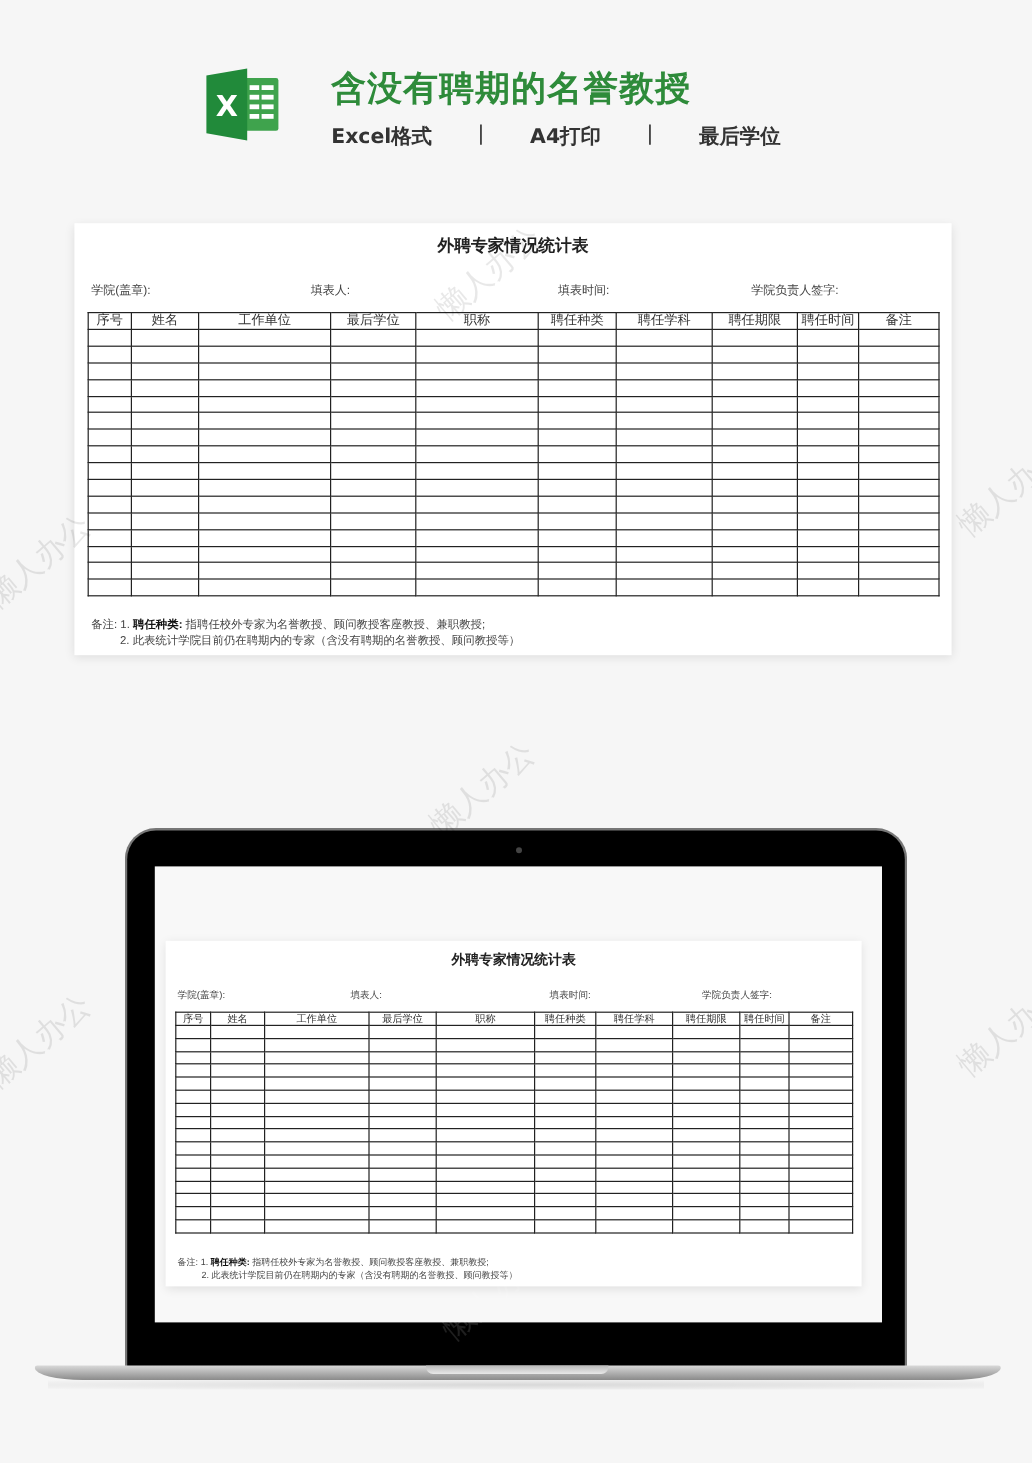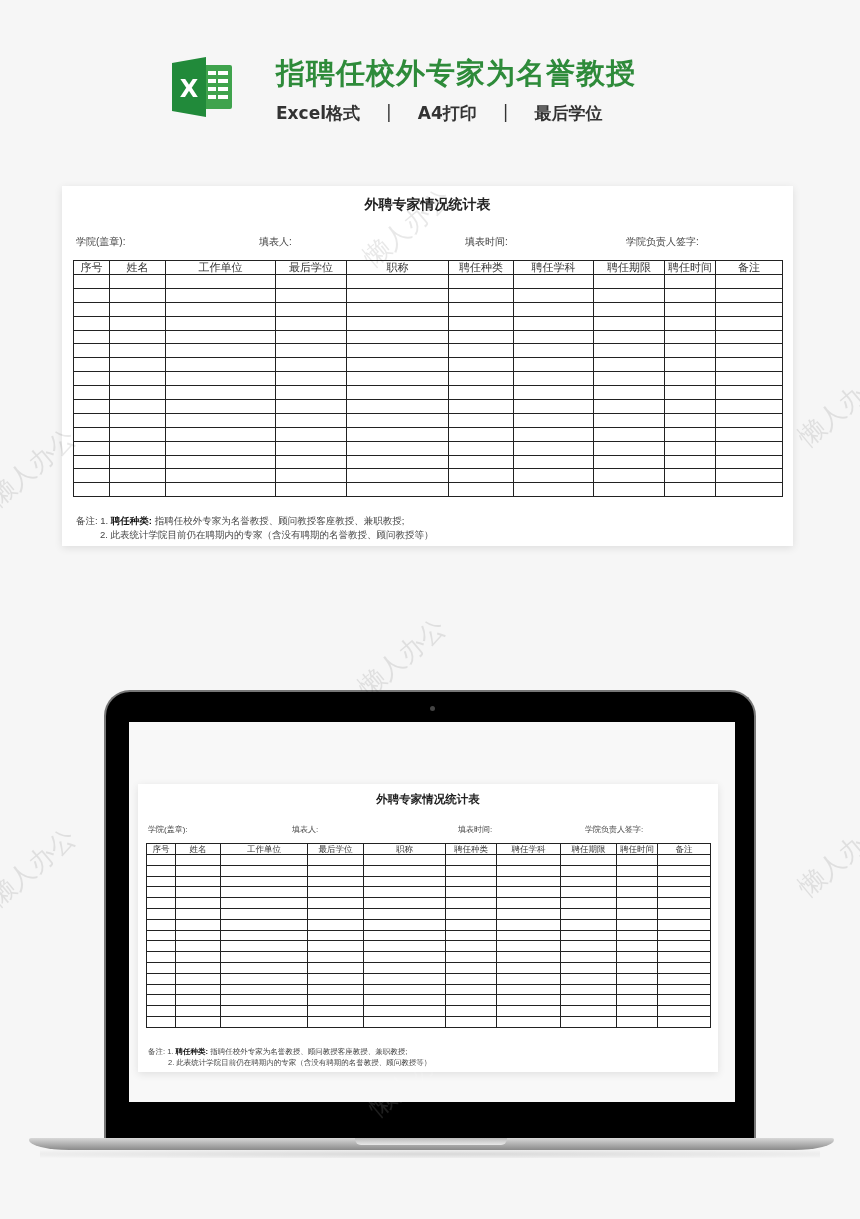--- a/index.html
+++ b/index.html
@@ -2,21 +2,21 @@
 <html><head>
 <meta charset="utf-8">
 <style>
   * { box-sizing: border-box; margin: 0; padding: 0; }
   html, body { width: 860px; height: 1219px; background: #f6f6f6; overflow: hidden; }
   body { position: relative; font-family: "DejaVu Sans", "Liberation Sans", sans-serif; }
 
   
   .hdr-icon { position: absolute; left: 170px; top: 55px; width: 64px; height: 64px; }
   .hdr-title { position: absolute; left: 276px; top: 54px; font-size: 29px; font-weight: bold; color: #2e8b3a; letter-spacing: 1px; white-space: nowrap; }
-  .hdr-sub { position: absolute; left: 276px; top: 102px; font-size: 17px; font-weight: bold; color: #333; white-space: nowrap; display: flex; gap: 4px; }
+  .hdr-sub { position: absolute; left: 276px; top: 102px; font-size: 17px; font-weight: bold; color: #333; white-space: nowrap; display: flex; gap: 16px; }
   .hdr-sub .sep { margin: 0 22px; font-weight: normal; }
 
   
   .sheet { position: absolute; background: #fff; box-shadow: 0 2px 8px rgba(0,0,0,0.10); font-family: Liberation Sans, sans-serif; color: #222; margin-top: 16px; }
   .sheet .s-title { position: absolute; left: 0; right: 0; text-align: center; font-weight: bold; }
   .sheet .meta { position: absolute; white-space: nowrap; color: #444; }
   .sheet table { position: absolute; border-collapse: collapse; table-layout: fixed; }
   .sheet th, .sheet td { border: 1px solid #222; font-weight: normal; text-align: center; color: #333; padding: 0; overflow: hidden; white-space: nowrap; }
   .sheet .notes { position: absolute; color: #444; white-space: nowrap; }
   .sheet .notes b { color: #111; }
@@ -62,21 +62,21 @@
         <rect x="48" y="24" width="10" height="4"></rect>
       <rect x="38" y="32" width="8" height="4"></rect>
         <rect x="48" y="32" width="10" height="4"></rect>
       <rect x="38" y="40" width="8" height="4"></rect>
         <rect x="48" y="40" width="10" height="4"></rect>
     </g>
     <polygon points="2,8 36,2 36,62 2,56" fill="#218a3a"></polygon>
     <text x="19" y="42" font-family="DejaVu Sans, sans-serif" font-size="24" font-weight="bold" fill="#fff" text-anchor="middle">X</text>
   </svg>
 </div>
-<div class="hdr-title">指聘任校外专家为名誉教授</div>
+<div class="hdr-title">含没有聘期的名誉教授</div>
 <div class="hdr-sub">
   <span>Excel格式</span>
   <span class="sep">|</span>
   <span>A4打印</span>
   <span class="sep">|</span>
   <span>最后学位</span>
 </div>
 
 <div class="sheet" id="sheet1">
   <div class="s-title">外聘专家情况统计表</div>

